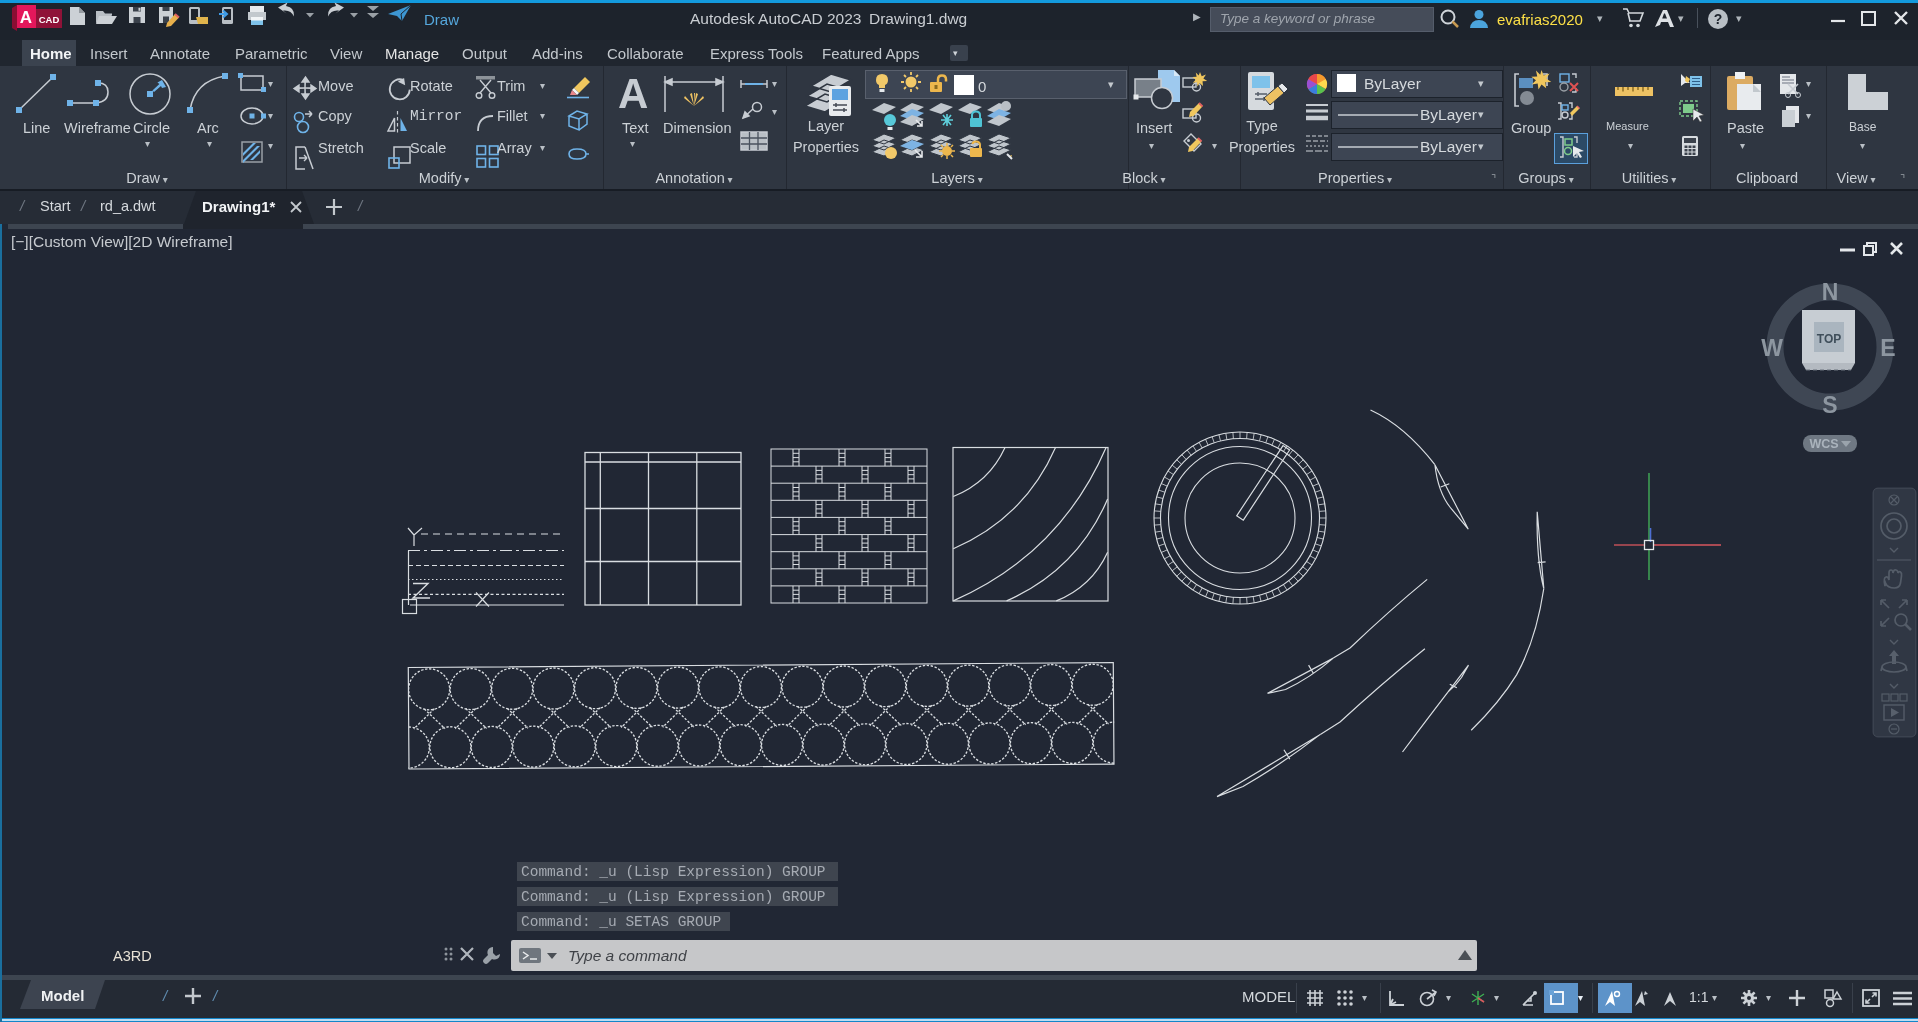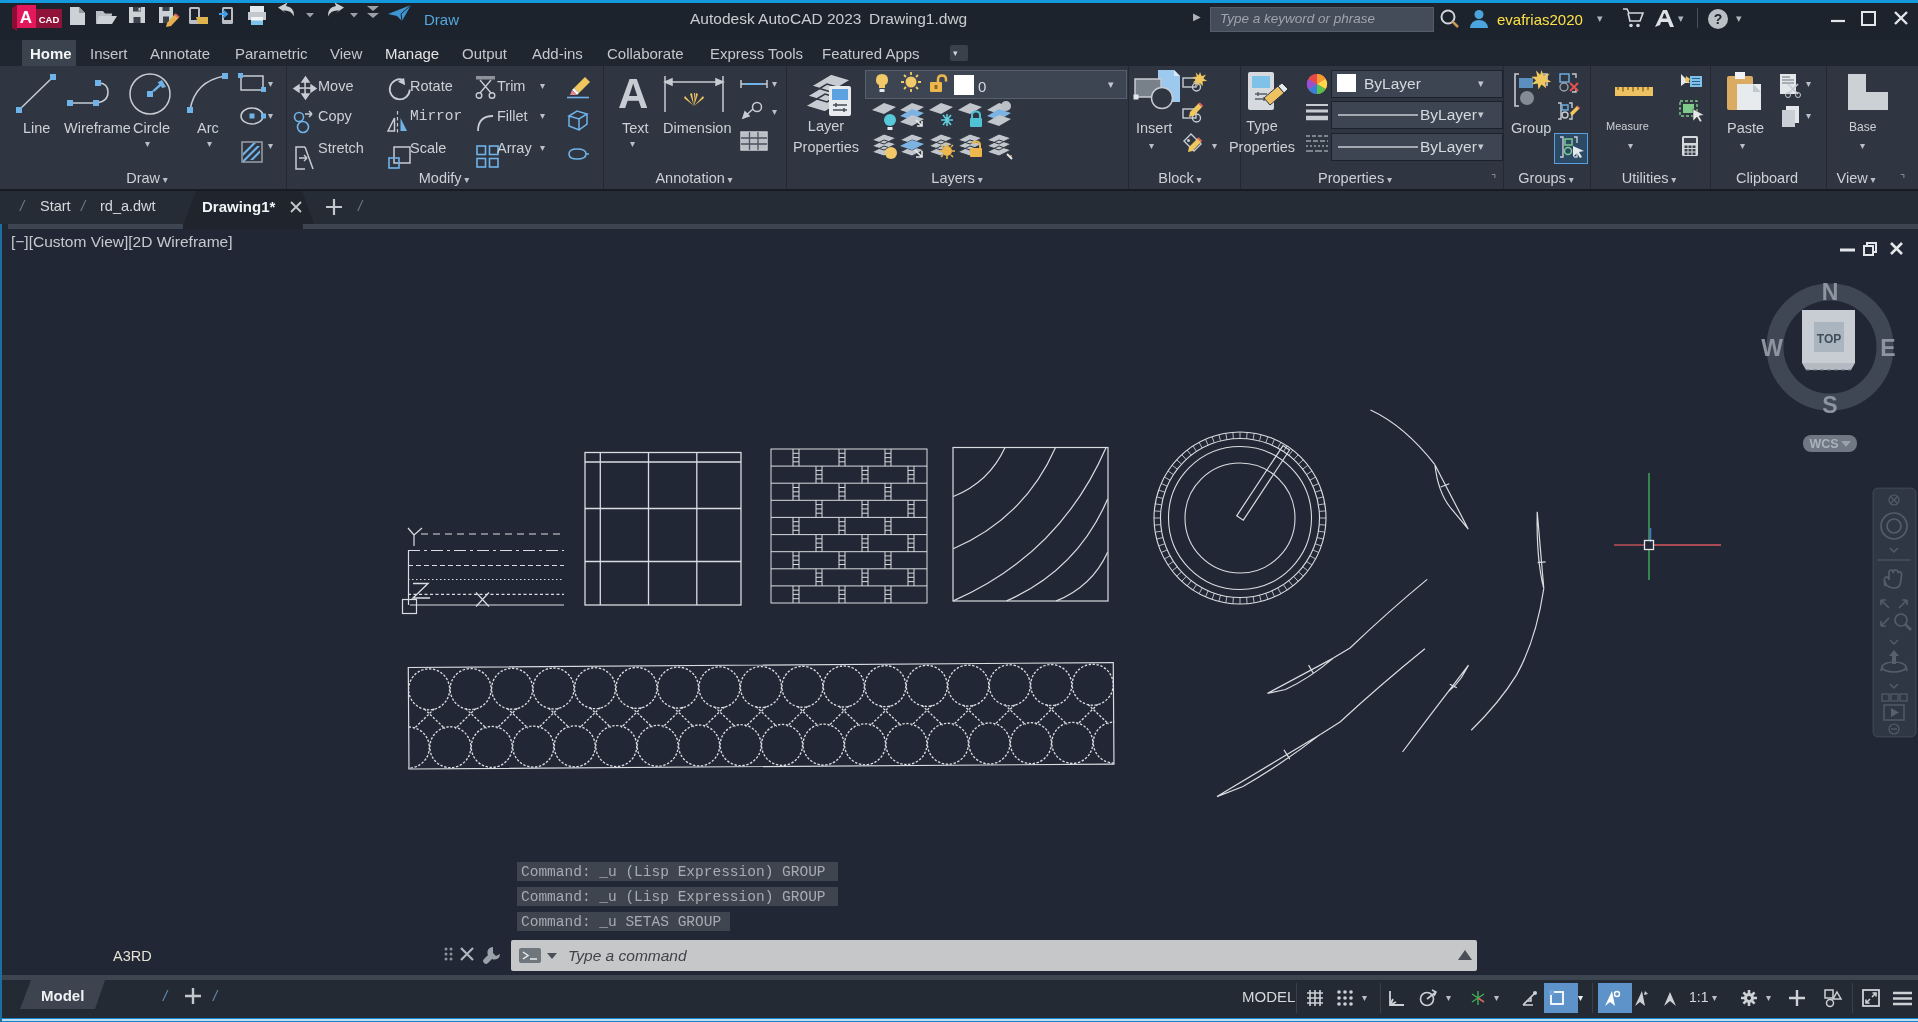--- a/index.html
+++ b/index.html
@@ -132,21 +132,21 @@
 <div class="abs" style="left:1128px;top:66px;width:1px;height:123px;background:#232831"></div>
 <div class="abs" style="left:1240px;top:66px;width:1px;height:123px;background:#232831"></div>
 <div class="abs" style="left:1503px;top:66px;width:1px;height:123px;background:#232831"></div>
 <div class="abs" style="left:1590px;top:66px;width:1px;height:123px;background:#232831"></div>
 <div class="abs" style="left:1710px;top:66px;width:1px;height:123px;background:#232831"></div>
 <div class="abs" style="left:1826px;top:66px;width:1px;height:123px;background:#232831"></div>
 <div class="txt" style="left:147px;top:170px;transform:translateX(-50%);font-size:14.5px;color:#ccd1d6">Draw<span style="font-size:10px;color:#b9bfc5"> ▾</span></div>
 <div class="txt" style="left:444px;top:170px;transform:translateX(-50%);font-size:14.5px;color:#ccd1d6">Modify<span style="font-size:10px;color:#b9bfc5"> ▾</span></div>
 <div class="txt" style="left:694px;top:170px;transform:translateX(-50%);font-size:14.5px;color:#ccd1d6">Annotation<span style="font-size:10px;color:#b9bfc5"> ▾</span></div>
 <div class="txt" style="left:957px;top:170px;transform:translateX(-50%);font-size:14.5px;color:#ccd1d6">Layers<span style="font-size:10px;color:#b9bfc5"> ▾</span></div>
-<div class="txt" style="left:1180px;top:170px;transform:translateX(-50%);font-size:14.5px;color:#ccd1d6">Block<span style="font-size:10px;color:#b9bfc5"> ▾</span></div>
+<div class="txt" style="left:1144px;top:170px;transform:translateX(-50%);font-size:14.5px;color:#ccd1d6">Block<span style="font-size:10px;color:#b9bfc5"> ▾</span></div>
 <div class="txt" style="left:1355px;top:170px;transform:translateX(-50%);font-size:14.5px;color:#ccd1d6">Properties<span style="font-size:10px;color:#b9bfc5"> ▾</span></div>
 <div class="txt" style="left:1546px;top:170px;transform:translateX(-50%);font-size:14.5px;color:#ccd1d6">Groups<span style="font-size:10px;color:#b9bfc5"> ▾</span></div>
 <div class="txt" style="left:1649px;top:170px;transform:translateX(-50%);font-size:14.5px;color:#ccd1d6">Utilities<span style="font-size:10px;color:#b9bfc5"> ▾</span></div>
 <div class="txt" style="left:1767px;top:170px;transform:translateX(-50%);font-size:14.5px;color:#ccd1d6">Clipboard<span style="font-size:10px;color:#b9bfc5"></span></div>
 <div class="txt" style="left:1856px;top:170px;transform:translateX(-50%);font-size:14.5px;color:#ccd1d6">View<span style="font-size:10px;color:#b9bfc5"> ▾</span></div>
 <div class="txt" style="left:1491px;top:172px;font-size:11px;color:#9aa0a6;font-weight:normal;transform:rotate(180deg)">⌞</div>
 <div class="txt" style="left:1900px;top:172px;font-size:11px;color:#9aa0a6;font-weight:normal;transform:rotate(180deg)">⌞</div>
 <svg class="abs" style="left:14px;top:71px;" width="230" height="60" viewBox="0 0 230 60">
 <g stroke="#c7ccd2" stroke-width="1.5" fill="none">
 <path d="M5,39 L39,6"></path>

